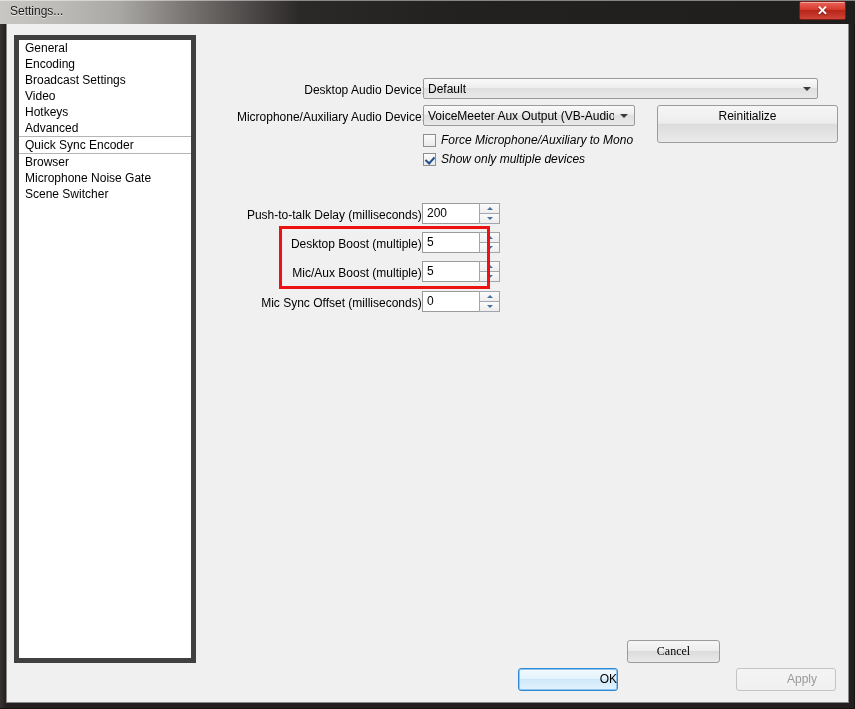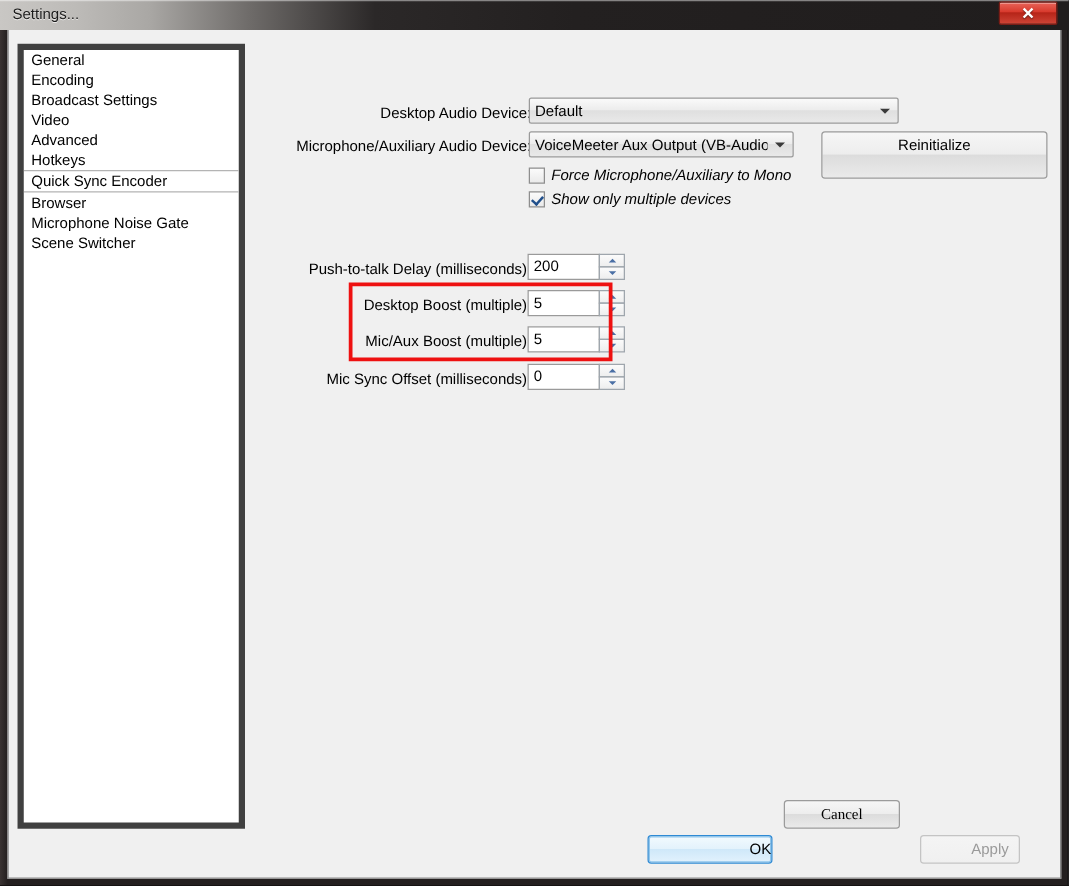--- a/index.html
+++ b/index.html
@@ -291,34 +291,34 @@
     </div>
   </div>
 
   <div id="client">
 
     <div id="category-list">
         <div class="cat-item">General</div>
         <div class="cat-item">Encoding</div>
         <div class="cat-item">Broadcast Settings</div>
         <div class="cat-item">Video</div>
+        <div class="cat-item">Hotkeys</div>
         <div class="cat-item">Advanced</div>
-        <div class="cat-item">Hotkeys</div>
         <div class="cat-sep"></div>
         <div class="cat-item">Quick Sync Encoder</div>
         <div class="cat-sep"></div>
         <div class="cat-item">Browser</div>
         <div class="cat-item">Microphone Noise Gate</div>
         <div class="cat-item">Scene Switcher</div>
       </div>
 
     <div id="pane">
 
       <div class="row-label" style="right:422px; top:59px;">Desktop Audio Device:</div>
-      <div class="combo" style="left:226px; top:54px; width:296px;padding-left:28px;">
+      <div class="combo" style="left:226px; top:54px; width:395px;padding-left:28px;">
         <div class="combo-text">Default</div>
         <div class="combo-arrow"></div>
       </div>
 
       <div class="row-label" style="right:422px; top:86px;">Microphone/Auxiliary Audio Device:</div>
       <div class="combo" style="left:226px; top:81px; width:212px;">
         <div class="combo-text">VoiceMeeter Aux Output (VB-Audio Voicel</div>
         <div class="combo-arrow"></div>
       </div>
 
@@ -385,16 +385,16 @@
             </span>
         </span>
       </div>
 
       <div id="annotation-rect" style="left: 82px; top: 202px; width: 211px; height: 63px; border-color: rgb(238, 17, 17);"></div>
 
     </div>
 
     <div class="btn default" style="left:511px; top:644px; width:100px; height:23px; line-height:21px;">OK</div>
     <div class="btn" style="left:620px; top:616px; width:93px; height:23px; line-height:21px;font-family:Liberation Serif, serif;">Cancel</div>
-    <div class="btn disabled" style="left:729px; top:644px; width:80px; height:23px; line-height:21px;padding-left:32px;">Apply</div>
+    <div class="btn disabled" style="left:729px; top:644px; width:100px; height:23px; line-height:21px;padding-left:32px;">Apply</div>
 
   </div>
 </div>
 
 </body></html>

